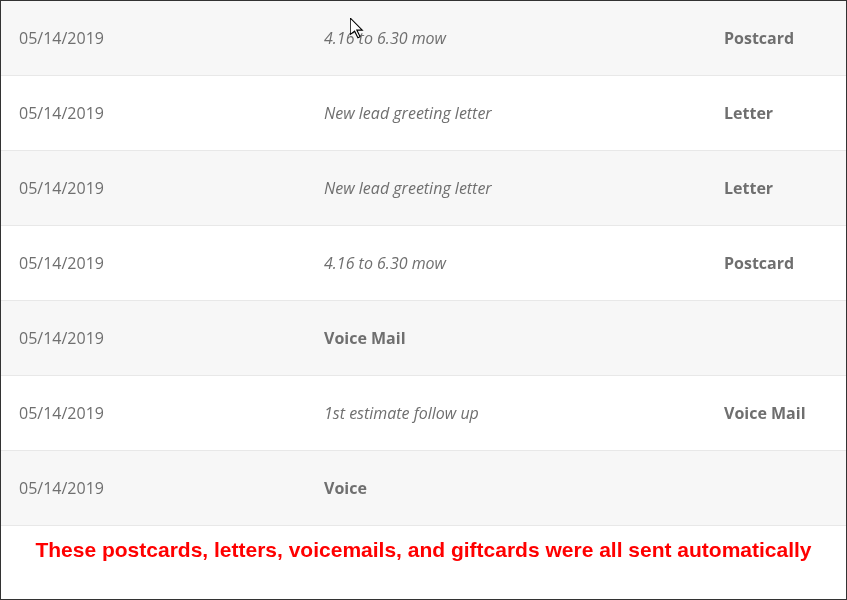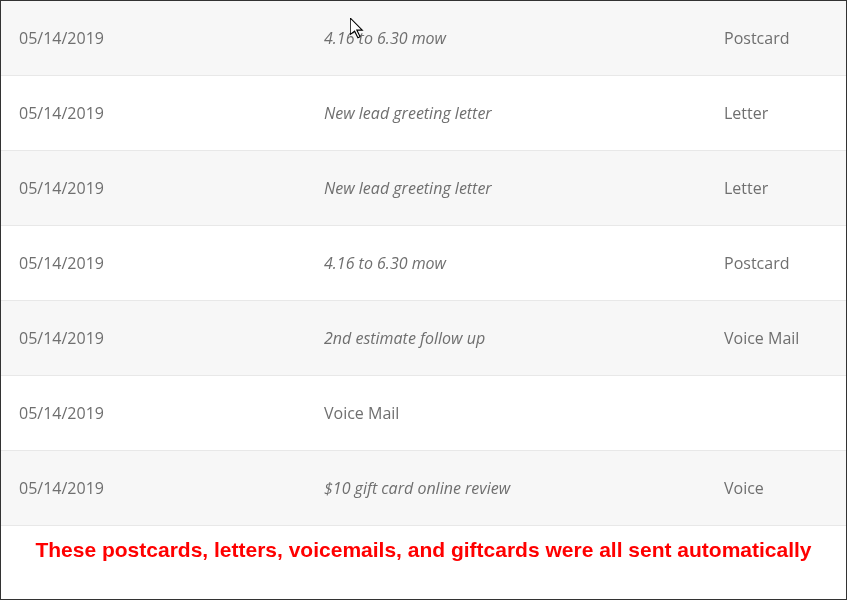--- a/index.html
+++ b/index.html
@@ -36,20 +36,21 @@
       width: 305px;
       flex-shrink: 0;
     }
     .col-desc {
       width: 400px;
       flex-shrink: 0;
       font-style: italic;
     }
     .col-type {
       flex: 1;
+      font-weight: bold;
     }
     .caption {
       text-align: center;
       color: #ff0000;
       font-weight: bold;
       font-size: 21px;
       padding: 10px 32px 8px;
       line-height: 1.3;
       font-family: Arial, sans-serif;
     }
@@ -85,30 +86,29 @@
       <div class="col-desc">New lead greeting letter</div>
       <div class="col-type">Letter</div>
     </div>
     <div class="table-row">
       <div class="col-date">05/14/2019</div>
       <div class="col-desc">4.16 to 6.30 mow</div>
       <div class="col-type">Postcard</div>
     </div>
     <div class="table-row">
       <div class="col-date">05/14/2019</div>
-      <div class="col-desc">2nd estimate follow up</div>
       <div class="col-type">Voice Mail</div>
     </div>
     <div class="table-row">
       <div class="col-date">05/14/2019</div>
+      <div class="col-desc">1st estimate follow up</div>
       <div class="col-type">Voice Mail</div>
     </div>
     <div class="table-row">
       <div class="col-date">05/14/2019</div>
-      <div class="col-desc">$10 gift card online review</div>
       <div class="col-type">Voice</div>
     </div>
   </div>
   <div class="caption">These postcards, letters, voicemails, and giftcards were all sent automatically</div>
 
   <svg class="cursor-icon" viewBox="0 0 16 20">
     <path d="M0,0 L0,15 L4,12 L7,18 L9,17 L6,11 L11,11 Z" fill="#ffffff" stroke="#000000" stroke-width="1"></path>
   </svg>
 </div>
 

